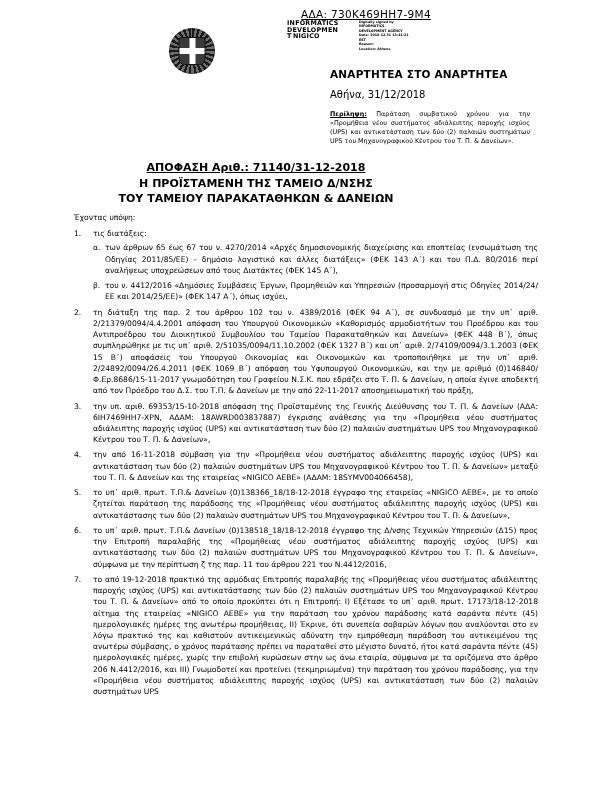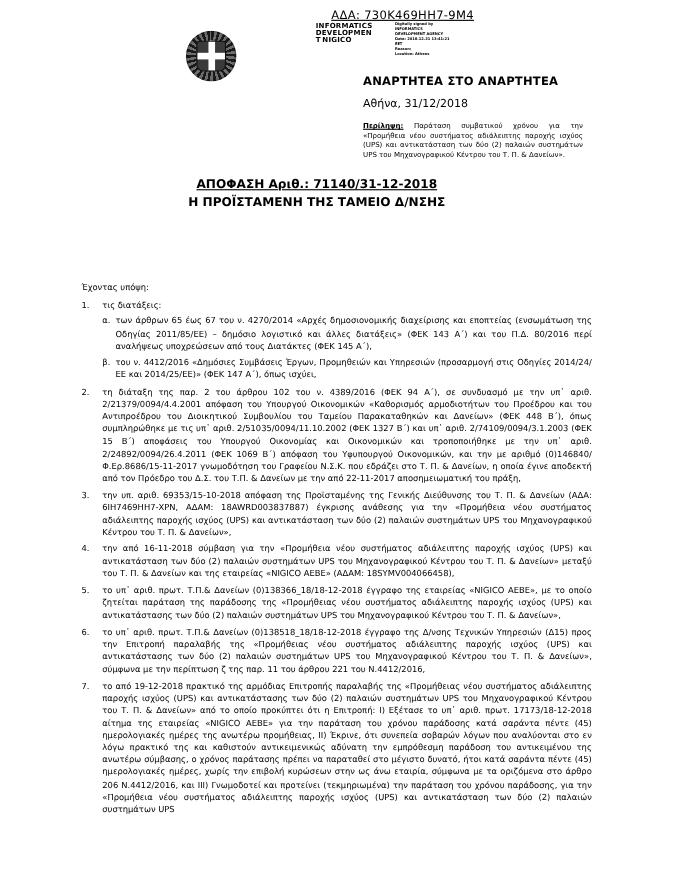--- a/index.html
+++ b/index.html
@@ -100,31 +100,31 @@
   .city-date{font-size:10px;margin-top:9px;}
   .summary{
     margin-top:10px;font-size:6.4px;line-height:1.42;
     text-align:justify;
   }
   .summary .lbl{font-weight:bold;text-decoration:underline;}
 
   
   .decision{
     position:absolute;left:0;top:160px;width:512px;
-    text-align:center;line-height:1.42;margin-left:32px;
+    text-align:center;line-height:1.42;
   }
   .dec-num{
     font-size:11px;font-weight:bold;text-decoration:underline;
   }
   .dec-l2,.dec-l3{font-size:11px;font-weight:bold;}
 
   
   .body{
     position:absolute;left:74px;top:212px;width:464px;
-    font-size:7.6px;line-height:1.48;margin-top:44px;
+    font-size:7.6px;line-height:1.48;
   }
   .intro{margin-bottom:5px;}
 
   ol.items{
     list-style:none;margin:0;padding:0;
   }
   ol.items > li{
     position:relative;padding-left:19px;
     margin-bottom:4px;text-align:justify;
   }
@@ -172,20 +172,21 @@
     <div class="anarthtea">ΑΝΑΡΤΗΤΕΑ ΣΤΟ ΑΝΑΡΤΗΤΕΑ</div>
     <div class="city-date">Αθήνα, 31/12/2018</div>
     <div class="summary">
       <span class="lbl">Περίληψη:</span><span> Παράταση συμβατικού χρόνου για την «Προμήθεια νέου συστήματος αδιάλειπτης παροχής ισχύος (UPS) και αντικατάσταση των δύο (2) παλαιών συστημάτων UPS του Μηχανογραφικού Κέντρου του Τ. Π. &amp; Δανείων».</span>
     </div>
   </div>
 
   <div class="decision">
     <div class="dec-num">ΑΠΟΦΑΣΗ Αριθ.: 71140/31-12-2018</div>
     <div class="dec-l2">Η ΠΡΟΪΣΤΑΜΕΝΗ ΤΗΣ ΤΑΜΕΙΟ Δ/ΝΣΗΣ</div>
+    <div class="dec-l3">ΤΟΥ ΤΑΜΕΙΟΥ ΠΑΡΑΚΑΤΑΘΗΚΩΝ &amp; ΔΑΝΕΙΩΝ</div>
   </div>
 
   <div class="body">
     <div class="intro">Έχοντας υπόψη:</div>
 
     <ol class="items">
 
       <li>
         <span class="marker">1.</span>
         <span>τις διατάξεις:</span>

